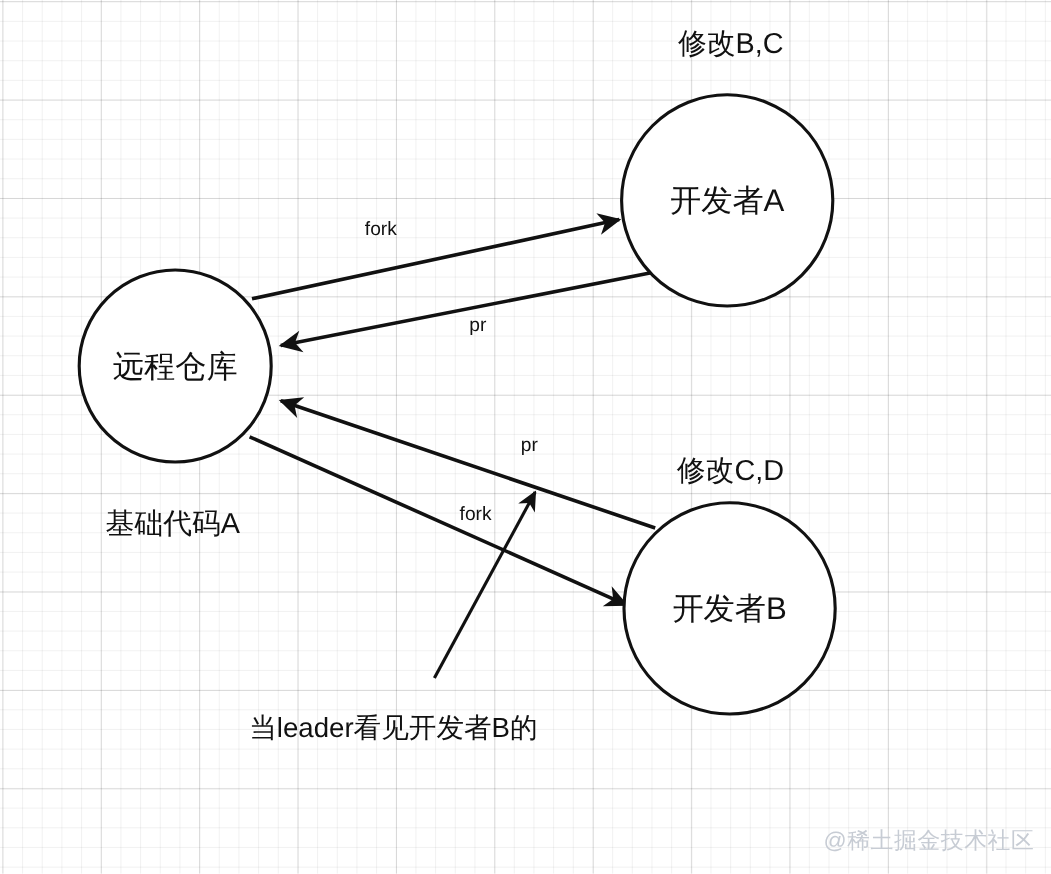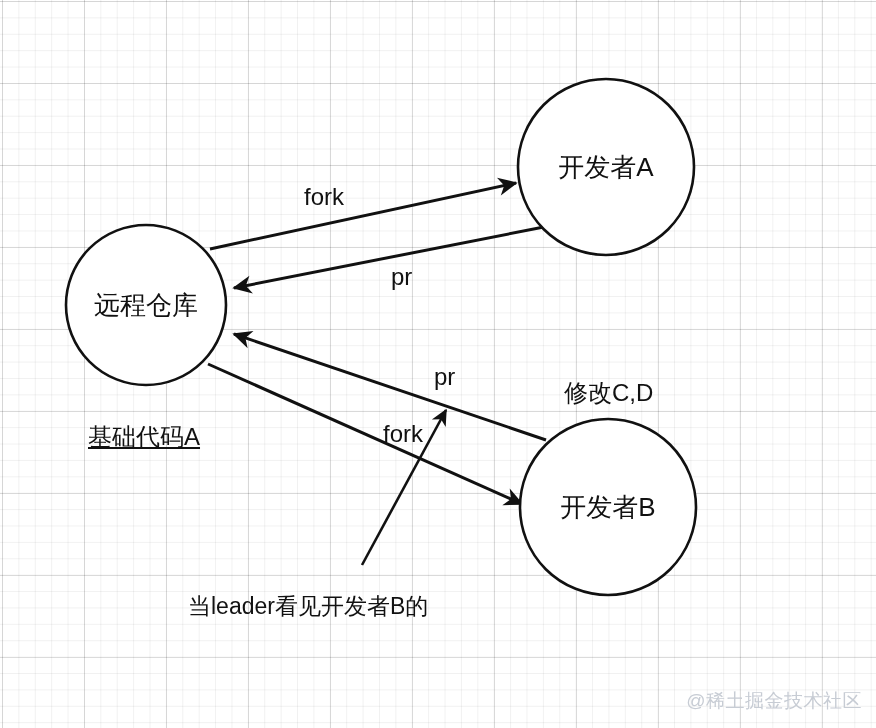--- a/index.html
+++ b/index.html
@@ -65,30 +65,30 @@
     position: absolute;
     color: #111111;
     font-size: 24px;
     line-height: 1.25;
     white-space: nowrap;
     font-family: "Liberation Sans", "DejaVu Sans", sans-serif;
   }
   .edge-label {
     position: absolute;
     color: #111111;
-    font-size: 24px;
+    font-size: 16px;
     white-space: nowrap;
     font-family: "Liberation Sans", "DejaVu Sans", sans-serif;
   }
   #note-block {
     position: absolute;
     left: 188px;
     top: 592px;
     width: 260px;
-    text-align: left;
+    text-align: right;
     color: #111111;
     font-size: 23px;
     line-height: 1.3;
     font-family: "Liberation Sans", "DejaVu Sans", sans-serif;
   }
   #note-block div { white-space: nowrap; }
   #watermark {
     position: absolute;
     right: 14px;
     bottom: 14px;
@@ -130,24 +130,25 @@
       <circle class="node-circle" cx="606" cy="167" r="88"></circle>
       <text class="node-label" x="606" y="169">开发者A</text>
     </g>
 
     <g>
       <circle class="node-circle" cx="608" cy="507" r="88"></circle>
       <text class="node-label" x="608" y="509">开发者B</text>
     </g>
   </svg>
 
+  <div class="caption" style="left:565px; top:22px;">修改B,C</div>
 
   <div class="caption" style="left:564px; top:378px;">修改C,D</div>
 
-  <div class="caption" style="left:88px; top:422px;text-decoration:underline;">基础代码A</div>
+  <div class="caption" style="left:88px; top:422px;">基础代码A</div>
 
   <div class="edge-label" style="left:304px; top:183px;">fork</div>
 
   <div class="edge-label" style="left:391px; top:263px;">pr</div>
 
   <div class="edge-label" style="left:434px; top:363px;">pr</div>
 
   <div class="edge-label" style="left:383px; top:420px;">fork</div>
 
   <div id="note-block">

